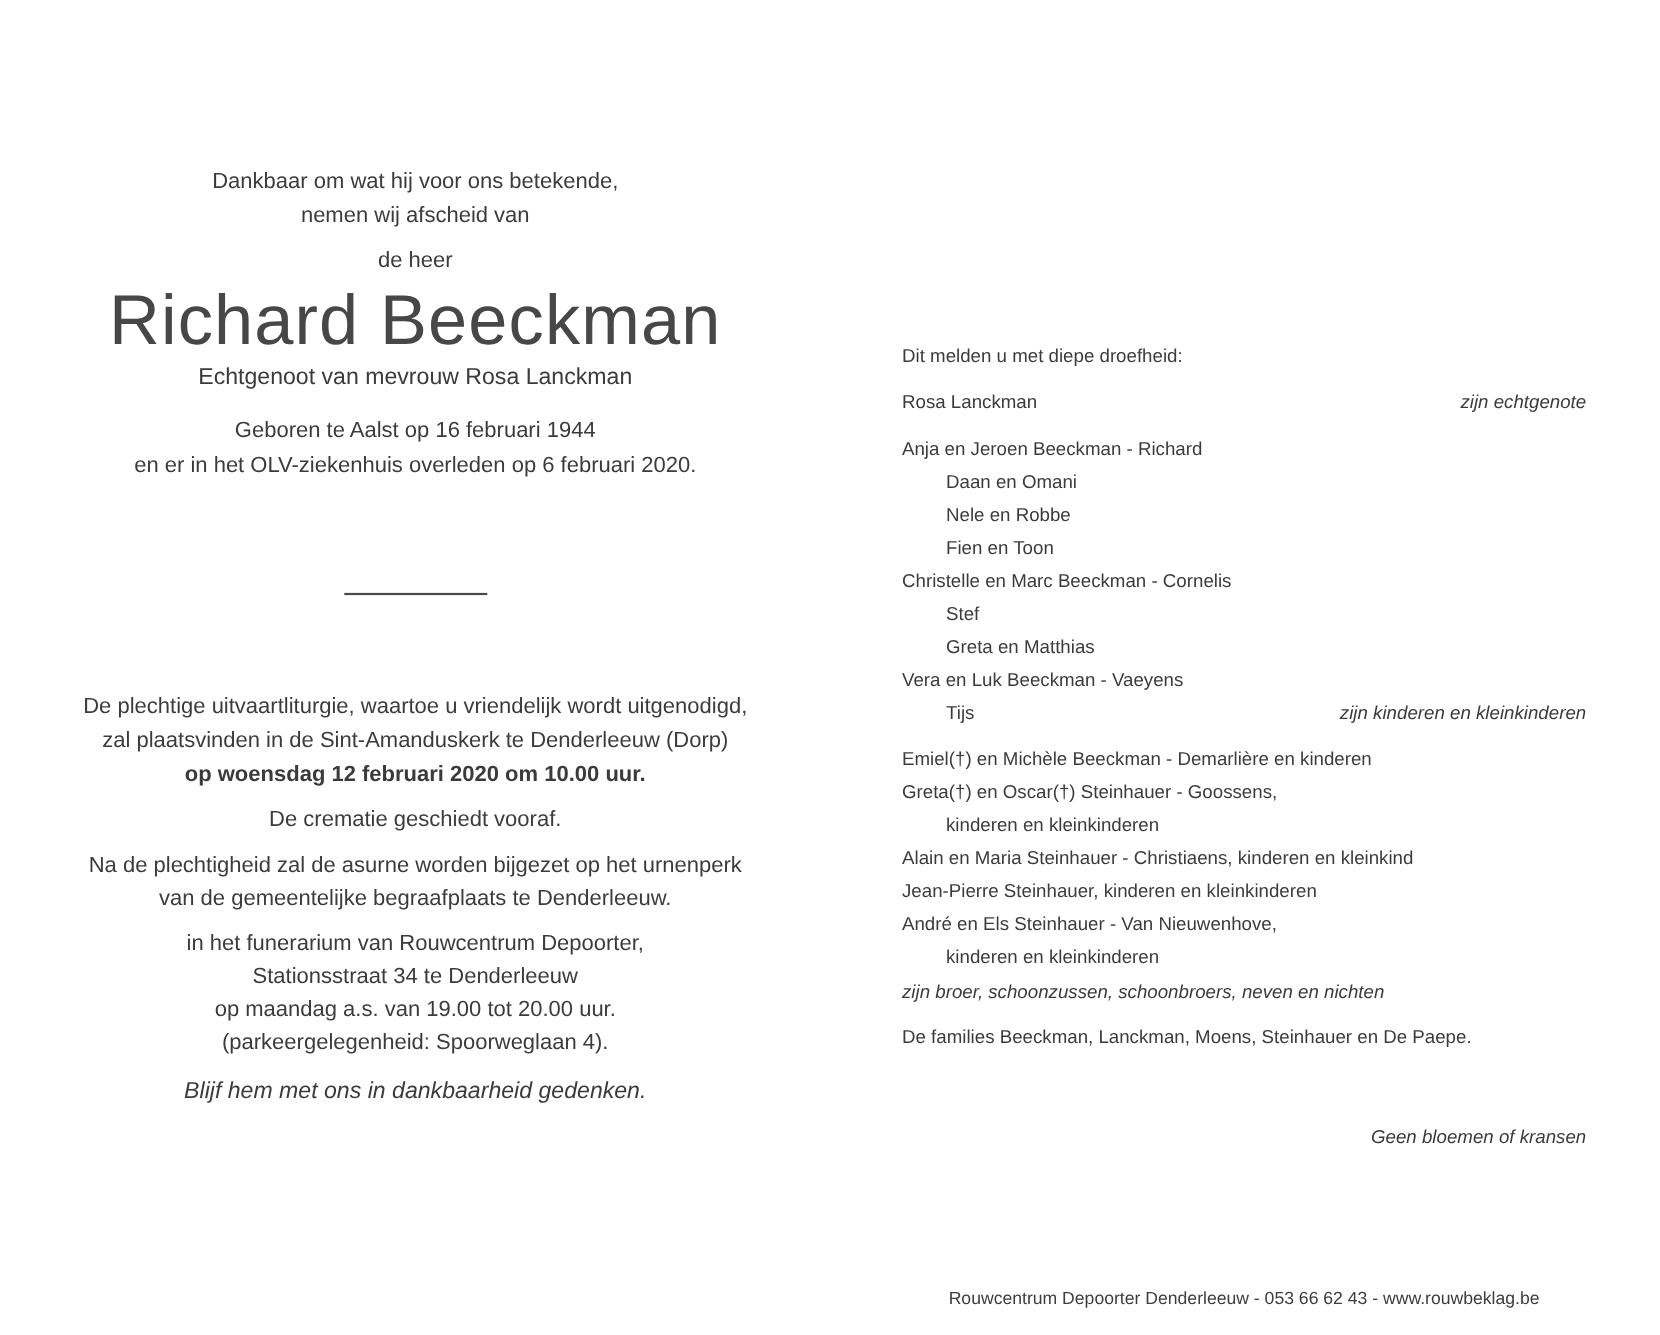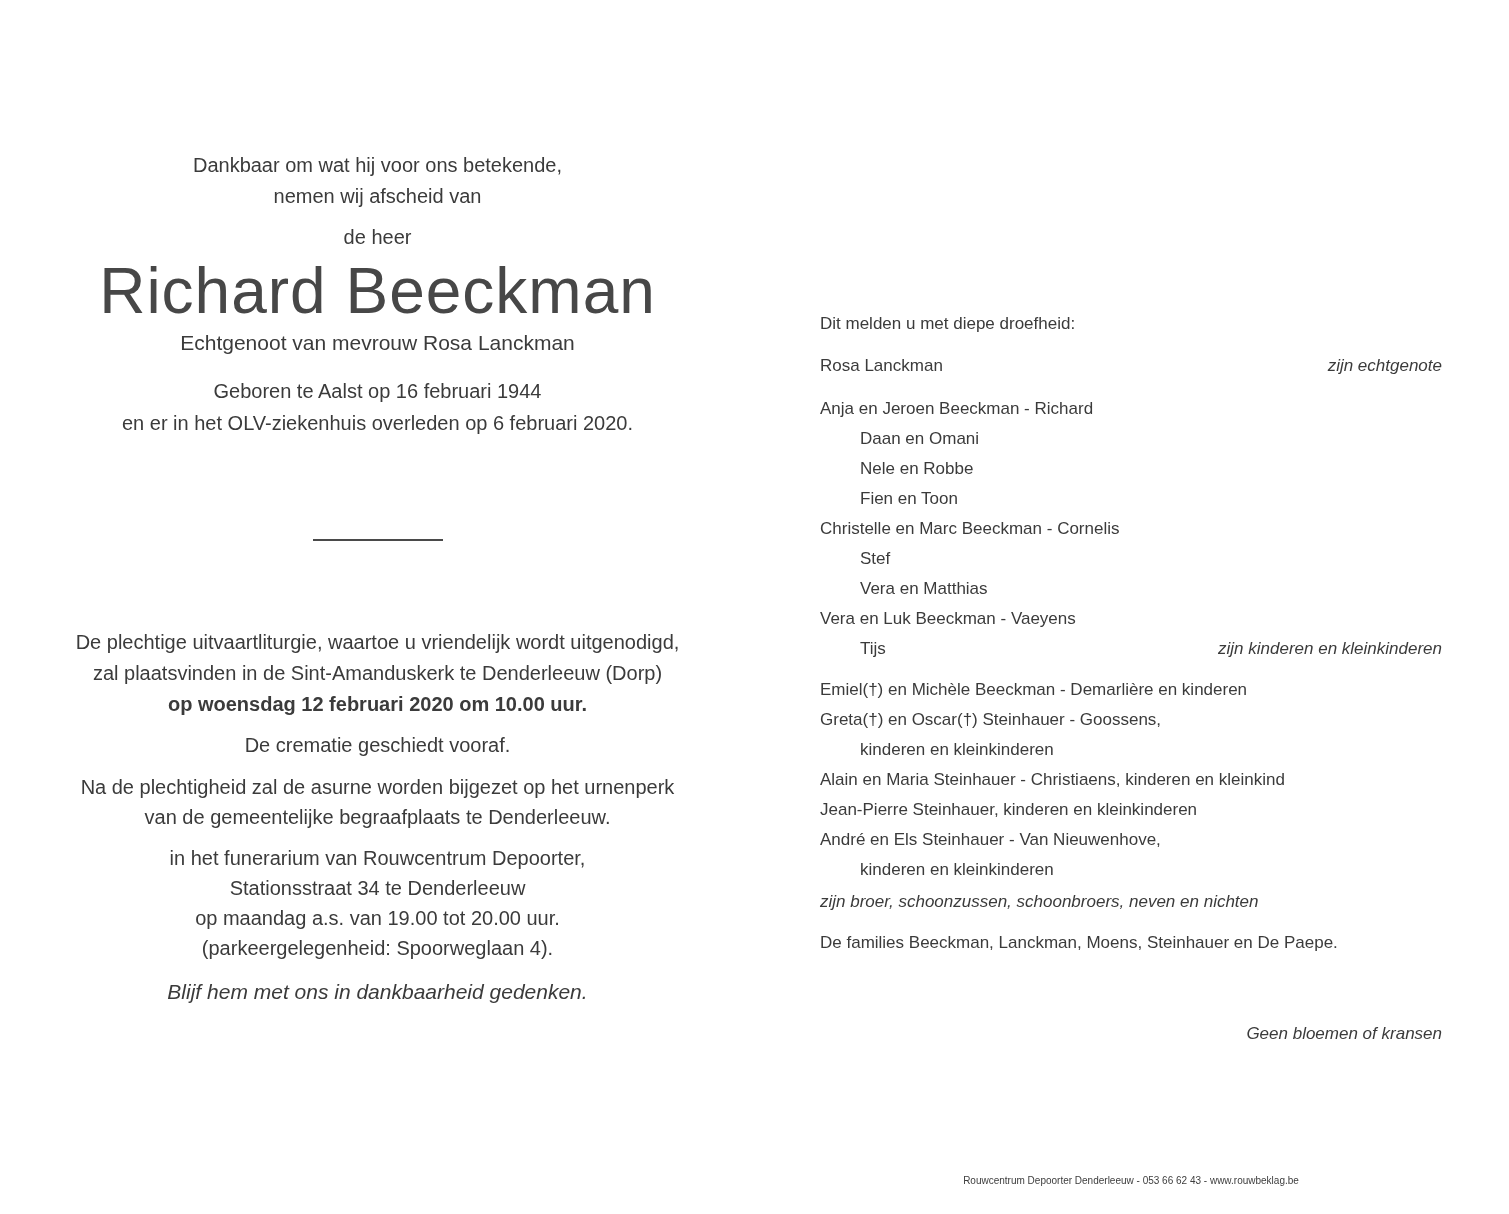--- a/index.html
+++ b/index.html
@@ -56,21 +56,21 @@
   .rel        { font-style: italic; white-space: nowrap; }
   .r-rel-line { margin-top: 2px; text-align: left; font-style: italic; }
   .r-families { margin-top: 11px; }
   .r-noflowers{ margin-top: 61px; text-align: right; font-style: italic; }
 
   
   .footer {
     position: absolute; left: 820px; top: 1172px;
     width: 622px;
     text-align: center;
-    font-size: 10px; line-height: 18px;
+    font-size: 16px; line-height: 18px;
     color: #3d3d3d;
   }
 </style>
 </head>
 <body>
 
 <div>
 
   <section class="page-left">
     <div class="p-intro">
@@ -112,21 +112,21 @@
       <span class="rel">zijn echtgenote</span>
     </div>
 
     <div class="r-children">
       <div>Anja en Jeroen Beeckman - Richard</div>
       <div class="indent">Daan en Omani</div>
       <div class="indent">Nele en Robbe</div>
       <div class="indent">Fien en Toon</div>
       <div>Christelle en Marc Beeckman - Cornelis</div>
       <div class="indent">Stef</div>
-      <div class="indent">Vera en Matthias</div>
+      <div class="indent">Greta en Matthias</div>
       <div>Vera en Luk Beeckman - Vaeyens</div>
       <div class="row indent">
         <span>Tijs</span>
         <span class="rel">zijn kinderen en kleinkinderen</span>
       </div>
     </div>
 
     <div class="r-extended">
       <div>Emiel(†) en Michèle Beeckman - Demarlière en kinderen</div>
       <div>Greta(†) en Oscar(†) Steinhauer - Goossens,</div>

